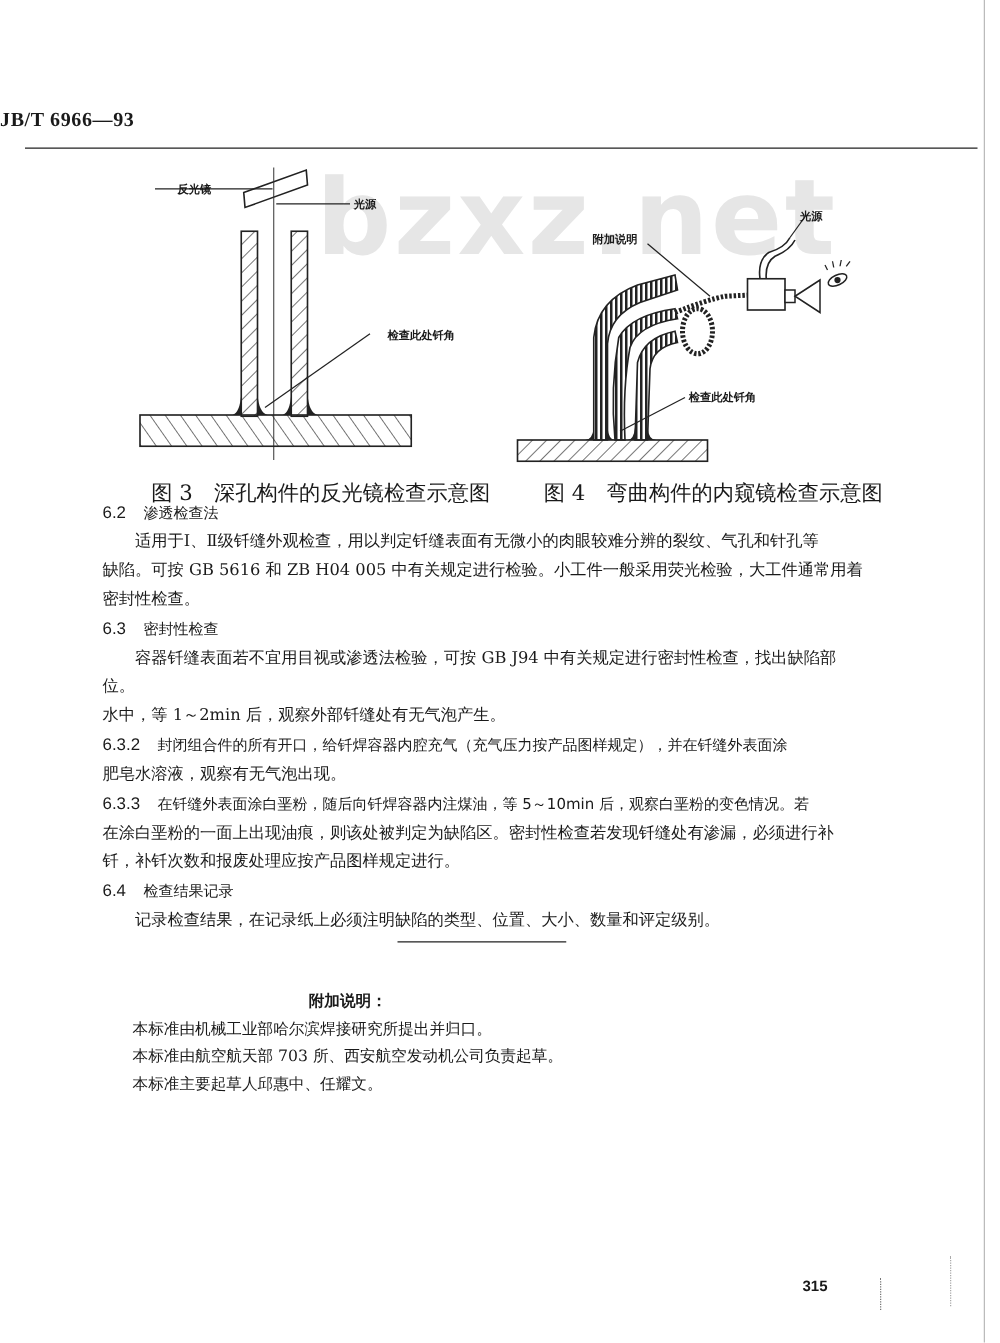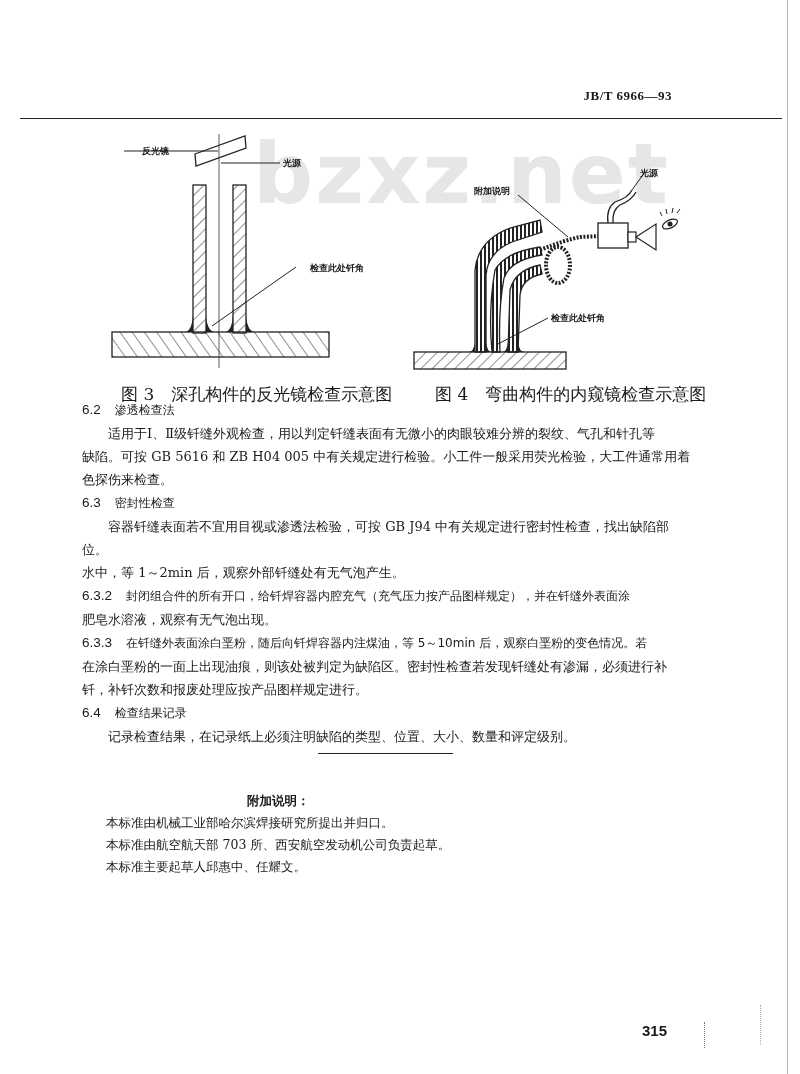--- a/index.html
+++ b/index.html
@@ -3,40 +3,40 @@
   <meta charset="utf-8">
   <style>
     html, body { margin: 0; padding: 0; background: #ffffff; }
     body {
       width: 800px; height: 1074px; position: relative; overflow: hidden;
       font-family: "DejaVu Serif", "Liberation Serif", serif;
       color: #1a1a1a;
     }
     .abs { position: absolute; }
     .header {
-      left: 0; top: 88px; width: 672px; text-align: right;
-      font-family: "Liberation Serif", serif; font-weight: bold; font-size: 13px;
+      left: 0; top: 88px; width: 672px; text-align: left;
+      font-family: "Liberation Serif", serif; font-weight: bold; font-size: 16px;
       letter-spacing: 0.5px;
     }
     .header-rule { left: 20px; top: 118px; width: 762px; height: 0; border-top: 1.5px solid #222; }
     .right-edge { left: 787px; top: 0; width: 0; height: 1074px; border-left: 1px solid #bbb; }
     .watermark {
       left: 205px; top: 132px; font-family: "DejaVu Sans", sans-serif; font-weight: bold;
       font-size: 84px; color: #e6e6e6; letter-spacing: 2px; line-height: 1; margin-left: 48px;
     }
     svg.fig { position: absolute; }
     .caption { font-size: 17px; top: 383px; white-space: nowrap; }
     .text { font-size: 13px; line-height: 23px; white-space: nowrap; }
     .sec { font-family: "Liberation Sans", sans-serif; font-size: 13.5px; }
     .sec-title { font-family: "DejaVu Sans", sans-serif; font-size: 12px; margin-left: 14px; }
     .indent { padding-left: 26px; }
     .rule-short { left: 318px; top: 753px; width: 135px; height: 0; border-top: 1.5px solid #222; }
     .notes { left: 106px; top: 790px; font-size: 12.5px; line-height: 22px; }
     .notes .bold { font-family: "DejaVu Sans", sans-serif; font-weight: bold; text-align: center; }
-    .page-num { left: 642px; top: 1022px; font-family: "Liberation Sans", sans-serif; font-size: 15px; font-weight: bold; }
+    .page-num { left: 642px; top: 1022px; font-family: "Liberation Sans", sans-serif; font-size: 12px; font-weight: bold; }
     .tick { left: 704px; top: 1022px; width: 0; height: 26px; border-left: 1px dotted #777; }
     .tick2 { left: 760px; top: 1005px; width: 0; height: 40px; border-left: 1px dotted #aaa; }
     .lbl { font-family: "DejaVu Sans", sans-serif; font-size: 9px; font-weight: bold; }
   </style>
 </head>
 <body>
 
 <div class="abs right-edge"></div>
 
 <div class="abs header">JB/T 6966—93</div>
@@ -128,21 +128,21 @@
 <div class="abs lbl" style="left:474px; top:185px;">附加说明</div>
 <div class="abs lbl" style="left:551px; top:312px;">检查此处钎角</div>
 
 <div class="abs caption" style="left:121px;">图 3　深孔构件的反光镜检查示意图</div>
 <div class="abs caption" style="left:435px;">图 4　弯曲构件的内窥镜检查示意图</div>
 
 <div class="abs text" style="left:82px; top:398px;">
   <div><span class="sec">6.2</span><span class="sec-title">渗透检查法</span></div>
   <div class="indent">适用于Ⅰ、Ⅱ级钎缝外观检查，用以判定钎缝表面有无微小的肉眼较难分辨的裂纹、气孔和针孔等</div>
   <div>缺陷。可按 GB 5616 和 ZB H04 005 中有关规定进行检验。小工件一般采用荧光检验，大工件通常用着</div>
-  <div>色探伤来检查。</div>
+  <div>密封性检查。</div>
 
   <div><span class="sec">6.3</span><span class="sec-title">密封性检查</span></div>
   <div class="indent">容器钎缝表面若不宜用目视或渗透法检验，可按 GB J94 中有关规定进行密封性检查，找出缺陷部</div>
   <div>位。</div>
 
   <div>水中，等 1～2min 后，观察外部钎缝处有无气泡产生。</div>
 
   <div><span class="sec">6.3.2</span><span class="sec-title">封闭组合件的所有开口，给钎焊容器内腔充气（充气压力按产品图样规定），并在钎缝外表面涂</span></div>
   <div>肥皂水溶液，观察有无气泡出现。</div>
 

